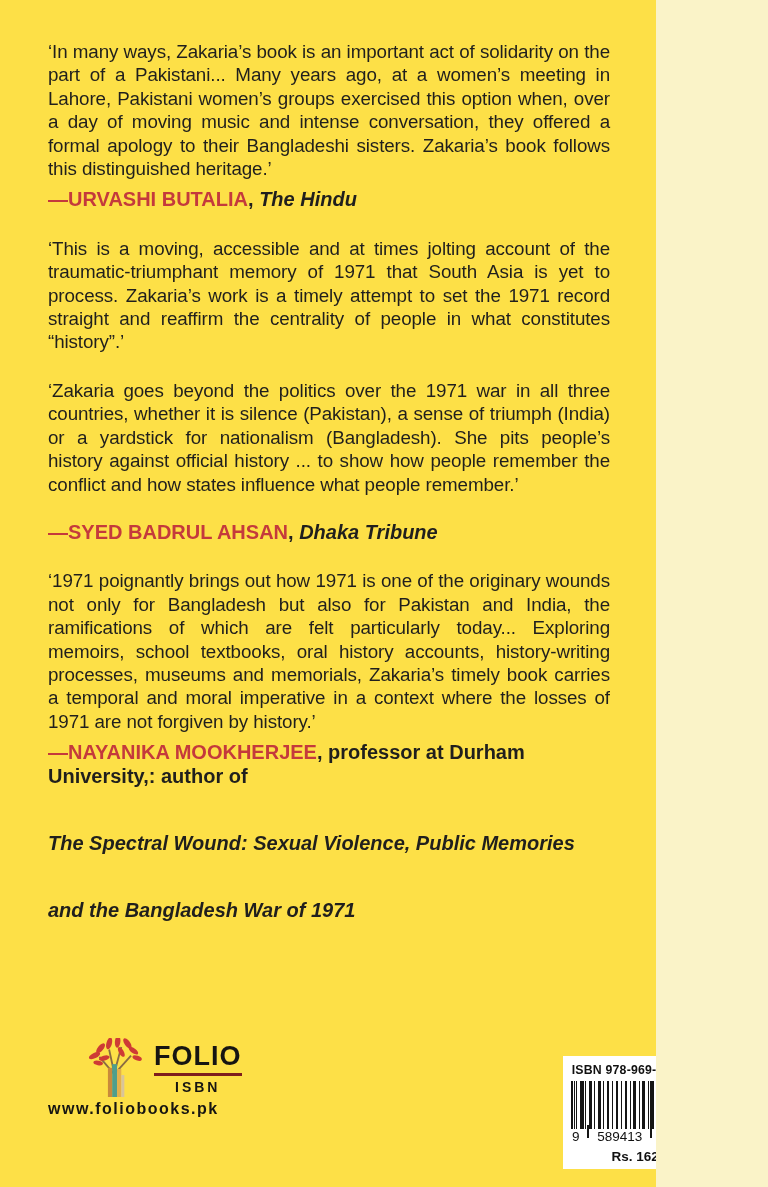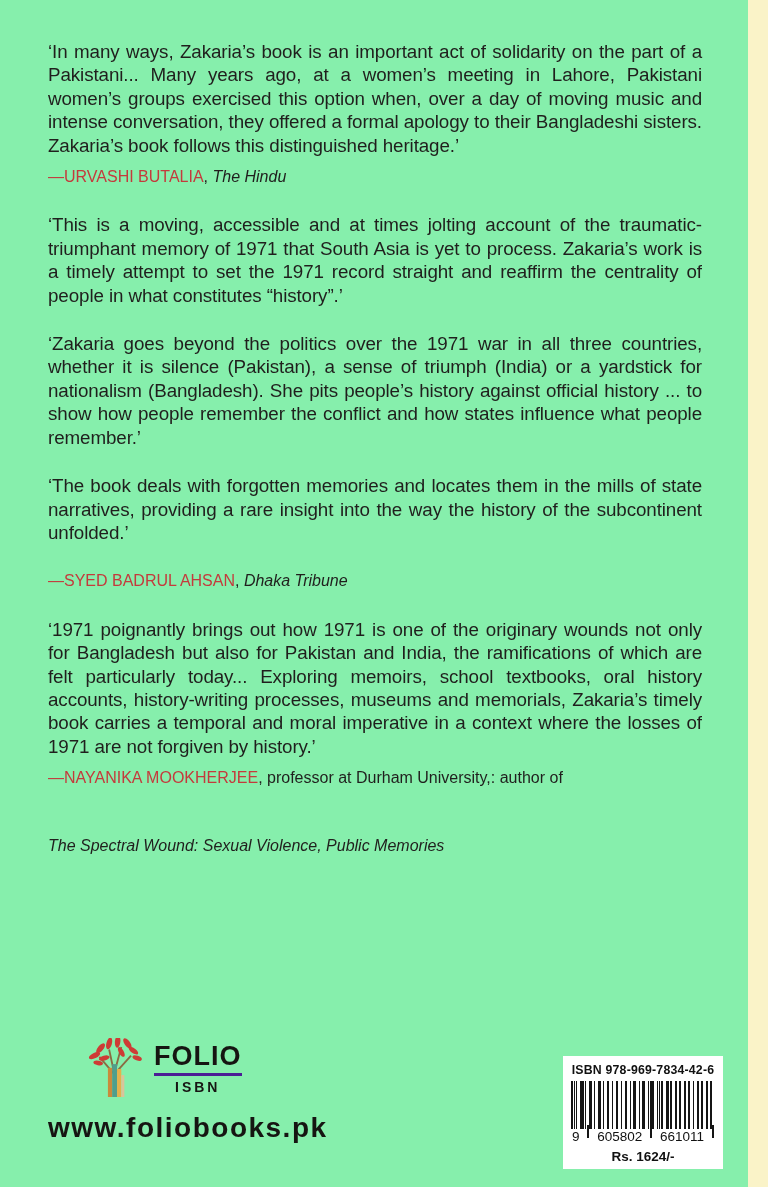--- a/index.html
+++ b/index.html
@@ -1,40 +1,41 @@
 <!DOCTYPE html>
 <html><head>
 <meta charset="utf-8">
 <style>
   html, body { margin: 0; padding: 0; }
   body { background: #FAF3C8; }
   .cover {
     position: relative;
-    width: 748px;
+    width: 656px;
     height: 1187px;
-    background: #86efac;
+    background: #fde047;
     font-family: "Liberation Sans", sans-serif;
     color: #201F1D;
     overflow: hidden;
   }
   .content {
     padding: 40px 46px 0 48px;
   }
   .quote { margin: 0 0 25px 0; }
   .qtext {
     margin: 0;
     font-size: 18.8px;
     line-height: 23.4px;
     letter-spacing: -0.1px;
     text-align: justify;
   }
   .attr {
     margin: 8px 0 0 0;
-    font-size: 16px;
+    font-size: 20px;
     line-height: 23.4px;
+    font-weight: bold;
   }
   .aname { color: #C43A3C; }
   .aname.italic { font-style: italic; }
   .asource { font-style: italic; }
   .aline { display: block; }
   .aline.italic { font-style: italic; margin-top: 44px; }
 
   
   .brand {
     position: absolute;
@@ -47,35 +48,34 @@
     gap: 12px;
     margin-left: 38px;
   }
   .logo-text { text-align: center; }
   .folio-title {
     font-weight: bold;
     font-size: 27px;
     letter-spacing: 1px;
     line-height: 1;
     padding-bottom: 3px;
-    border-bottom: 3px solid #4c1d95;
+    border-bottom: 3px solid #7f1d1d;
     color: #161512;
   }
   .folio-sub {
     font-weight: bold;
     font-size: 14px;
     letter-spacing: 3px;
     margin-top: 3px;
     color: #161512;
   }
   .url {
     font-weight: bold;
-    font-size: 28px;
+    font-size: 16px;
     letter-spacing: 1.5px;
-    margin-top: 12px;
     color: #161512;
   }
 
   
   .barcode-box {
     position: absolute;
     left: 563px;
     top: 1056px;
     width: 160px;
     height: 113px;
@@ -136,30 +136,29 @@
 
     <section class="quote">
       <p class="qtext">‘This is a moving, accessible and at times jolting account of the traumatic-triumphant memory of 1971 that South Asia is yet to process. Zakaria’s work is a timely attempt to set the 1971 record straight and reaffirm the centrality of people in what constitutes “history”.’</p>
     </section>
 
     <section class="quote">
       <p class="qtext">‘Zakaria goes beyond the politics over the 1971 war in all three countries, whether it is silence (Pakistan), a sense of triumph (India) or a yardstick for nationalism (Bangladesh). She pits people’s history against official history ... to show how people remember the conflict and how states influence what people remember.’</p>
     </section>
 
     <section class="quote">
-      <p class="qtext">‘The book deals with forgotten memories and locates them in the mills of state narratives, providing a rare insight into the way the history of the subcontinent unfolded.’</p>
     </section>
 
     <section class="quote">
       <p class="attr"><span class="aname">—SYED BADRUL AHSAN</span><span>, </span><span class="asource">Dhaka Tribune</span></p>
     </section>
 
     <section class="quote">
       <p class="qtext">‘1971 poignantly brings out how 1971 is one of the originary wounds not only for Bangladesh but also for Pakistan and India, the ramifications of which are felt particularly today... Exploring memoirs, school textbooks, oral history accounts, history-writing processes, museums and memorials, Zakaria’s timely book carries a temporal and moral imperative in a context where the losses of 1971 are not forgiven by history.’</p>
-      <p class="attr"><span class="aname">—NAYANIKA MOOKHERJEE</span><span>, professor at Durham University,: author of</span><span class="aline italic">The Spectral Wound: Sexual Violence, Public Memories</span></p>
+      <p class="attr"><span class="aname">—NAYANIKA MOOKHERJEE</span><span>, professor at Durham University,: author of</span><span class="aline italic">The Spectral Wound: Sexual Violence, Public Memories</span><span class="aline italic">and the Bangladesh War of 1971</span></p>
     </section>
 
   </div>
 
   <div class="brand">
     <div class="logo-row">
       <svg width="56" height="62" viewBox="0 0 92 100" aria-hidden="true">
         <g stroke="#8A6B42" stroke-width="3" fill="none">
           <path d="M46 58 L22 30"></path>
           <path d="M46 55 L38 18"></path>
@@ -190,20 +189,20 @@
     </div>
     <div class="url">www.foliobooks.pk</div>
   </div>
 
   <div class="barcode-box">
     <div class="isbn">ISBN 978-969-7834-42-6</div>
     <div class="bars"></div>
     <div class="digits">
       <span>9</span>
       <span class="gbar"></span>
-      <span>605802</span>
+      <span>589413</span>
       <span class="gbar"></span>
       <span>661011</span>
       <span class="gbar"></span>
     </div>
     <div class="price">Rs. 1624/-</div>
   </div>
 </div>
 
 </body></html>

